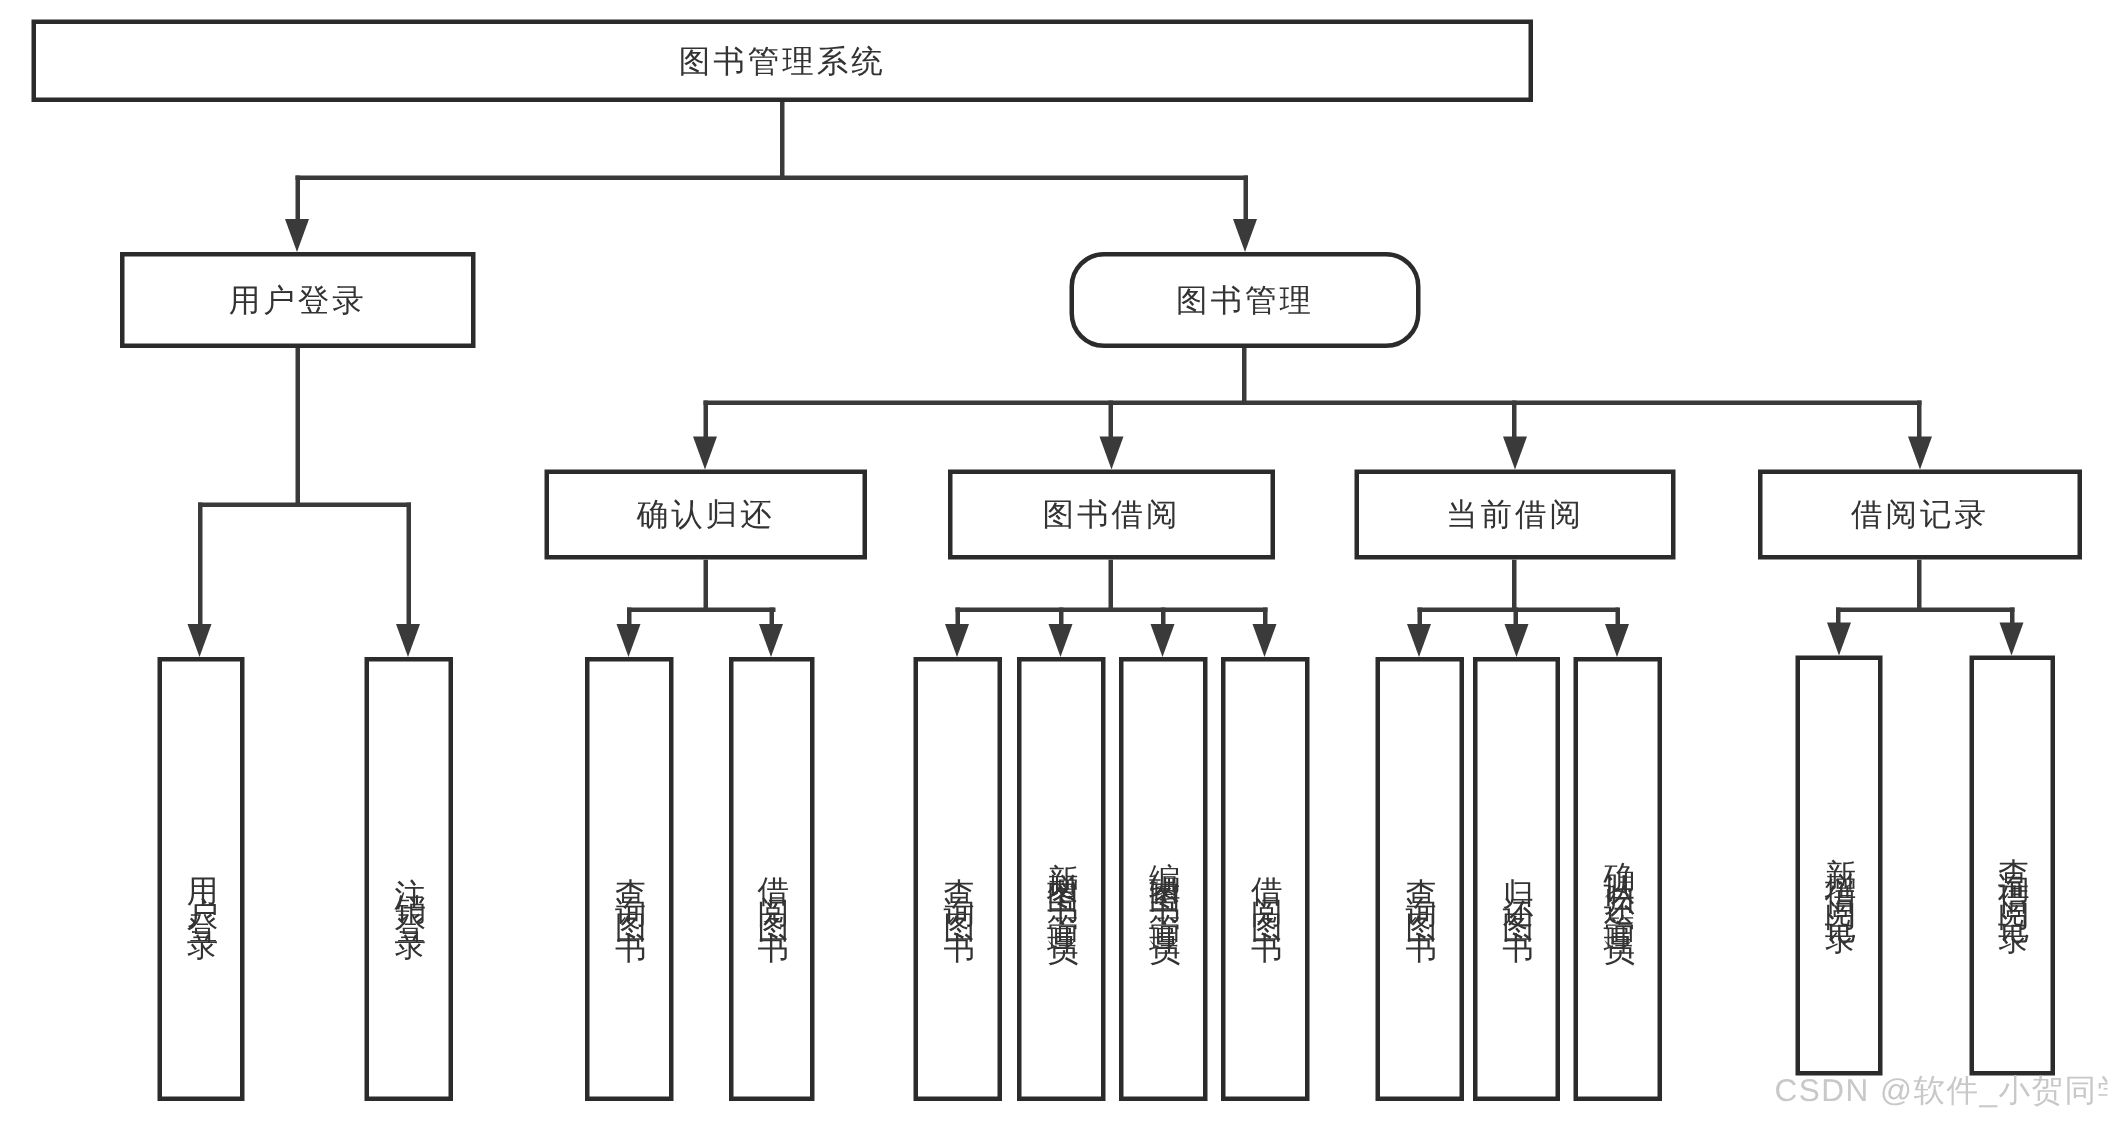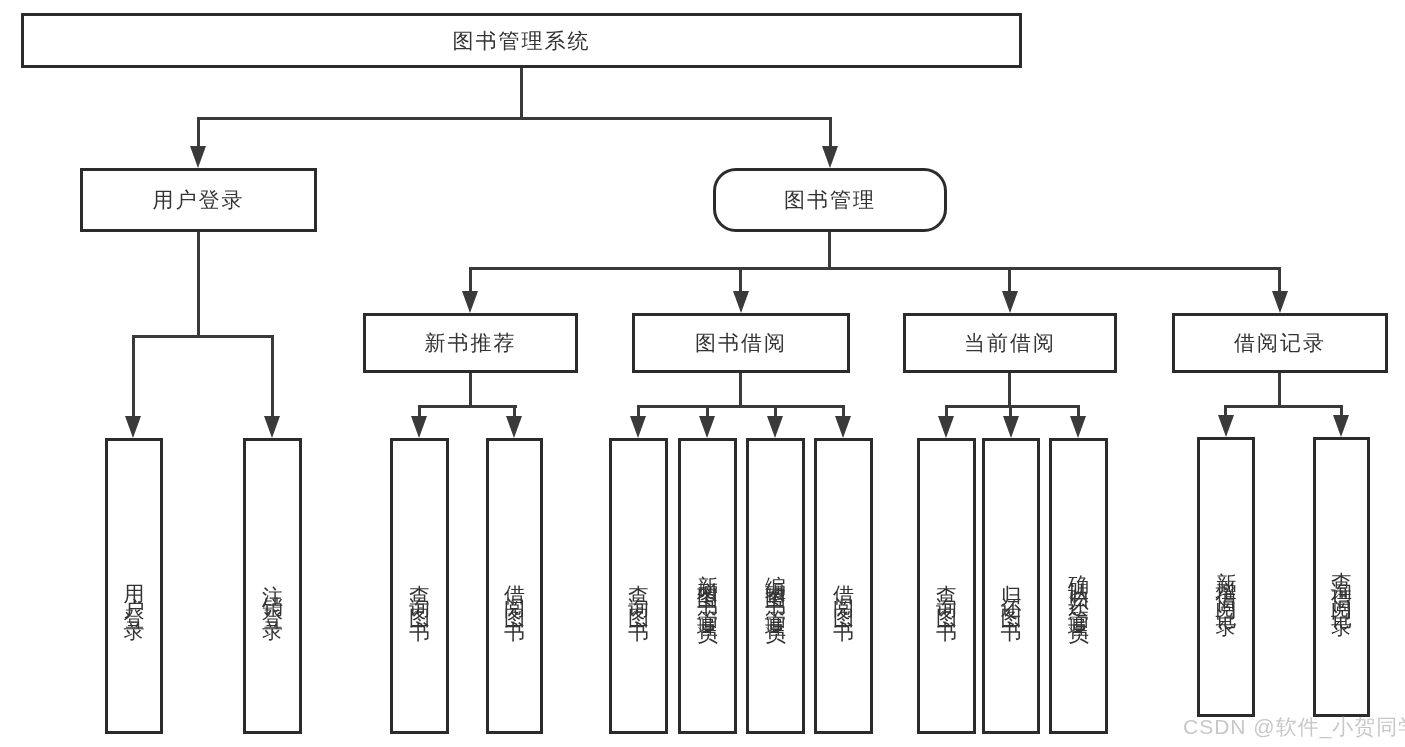--- a/index.html
+++ b/index.html
@@ -78,21 +78,21 @@
 
   <div class="node" style="left:80px; top:168px; width:237px; height:64px;">
     <span>用户登录</span>
   </div>
 
   <div class="node" style="left:713px; top:168px; width:234px; height:64px;border-radius:23px;">
     <span>图书管理</span>
   </div>
 
   <div class="node" style="left:363px; top:313px; width:215px; height:60px;">
-    <span>新书推荐</span>
+    <span>确认归还</span>
   </div>
 
   <div class="node" style="left:632px; top:313px; width:218px; height:60px;">
     <span>图书借阅</span>
   </div>
 
   <div class="node" style="left:903px; top:313px; width:214px; height:60px;">
     <span>当前借阅</span>
   </div>
 

